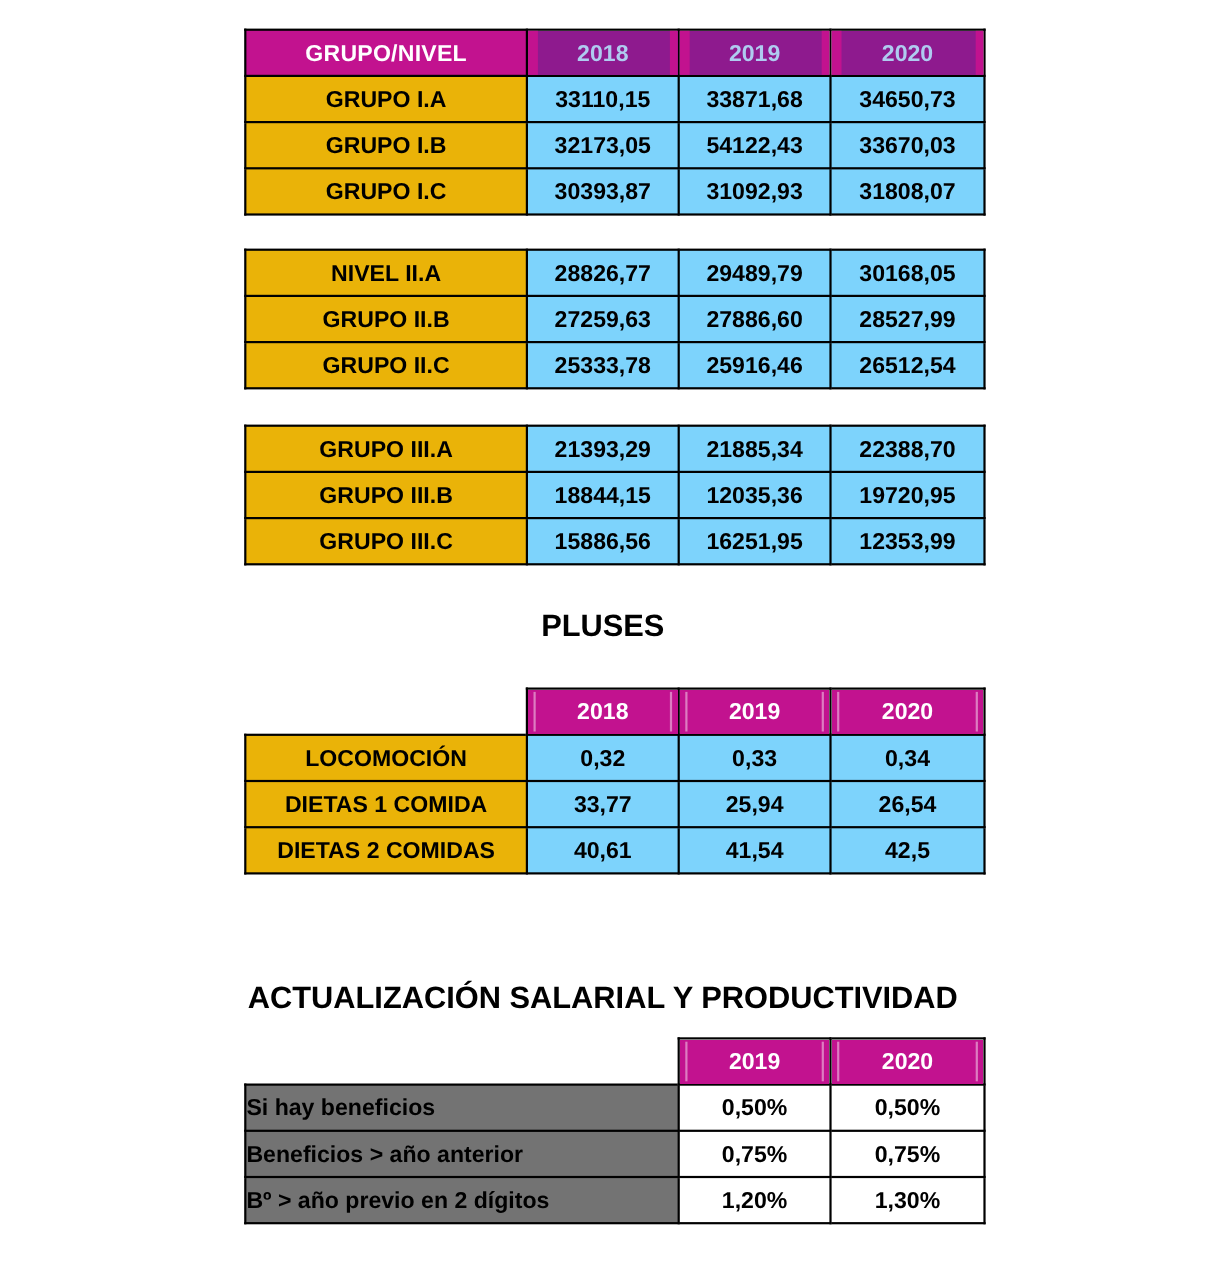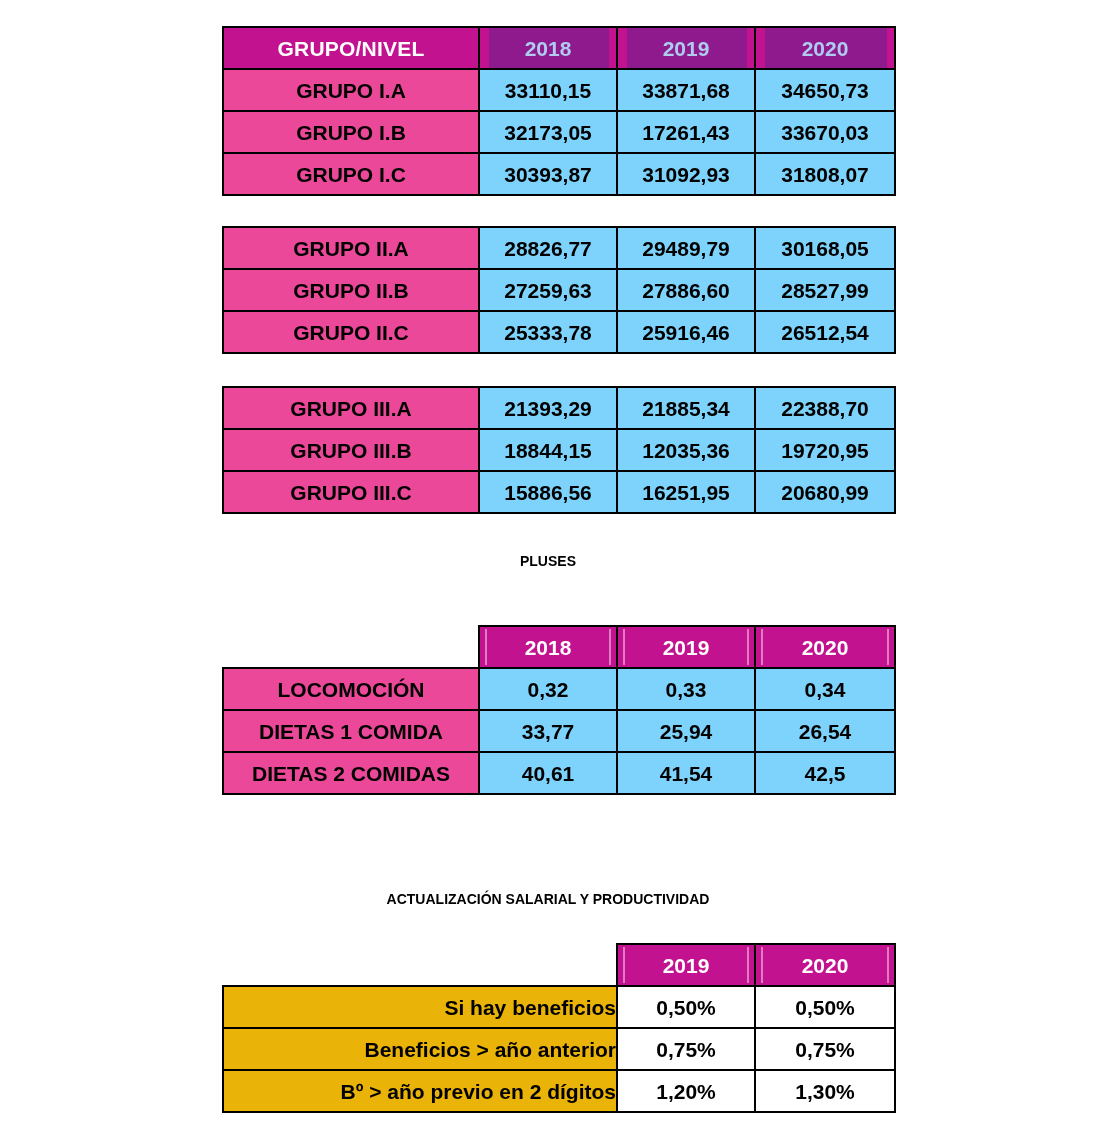--- a/index.html
+++ b/index.html
@@ -97,28 +97,28 @@
     content: "";
     position: absolute;
     right: 5px; top: 2px; bottom: 2px;
     width: 2px;
     background: rgba(255,255,255,.45);
   }
   .hd-mag-year span { position: relative; z-index: 2; }
 
   
   .lbl {
-    background: #ec4899;
+    background: #eab308;
     text-align: center;
     font-size: 21px;
     color: #000;
   }
   .lbl-left {
-    background: #eab308;
-    text-align: right;
+    background: #737373;
+    text-align: left;
     padding-left: 10px;
     font-size: 21px;
     color: #000;
   }
 
   
   .val {
     background: #7dd3fc;
     text-align: center;
     font-size: 21px;
@@ -136,21 +136,21 @@
 
   .empty-cell {
     background: #ffffff;
     border: none !important;
   }
 
   
   .sect-title {
     position: absolute;
     font-weight: bold;
-    font-size: 14px;
+    font-size: 28px;
     color: #000;
     text-align: center;
     white-space: nowrap;
   }
 
   
   #tbl-grupo-i      { left: 222px; top: 26px;  }
   #tbl-grupo-ii     { left: 222px; top: 226px; }
   #tbl-grupo-iii    { left: 222px; top: 386px; }
   #title-pluses     { left: 0;     top: 553px; width: 1096px; }
@@ -181,42 +181,42 @@
     <tbody>
       <tr>
         <td class="lbl">GRUPO I.A</td>
         <td class="val">33110,15</td>
         <td class="val">33871,68</td>
         <td class="val">34650,73</td>
       </tr>
       <tr>
         <td class="lbl">GRUPO I.B</td>
         <td class="val">32173,05</td>
-        <td class="val">17261,43</td>
+        <td class="val">54122,43</td>
         <td class="val">33670,03</td>
       </tr>
       <tr>
         <td class="lbl">GRUPO I.C</td>
         <td class="val">30393,87</td>
         <td class="val">31092,93</td>
         <td class="val">31808,07</td>
       </tr>
     </tbody>
   </table>
 
   <table class="tbl" id="tbl-grupo-ii">
     <colgroup>
       <col style="width:256px">
         <col style="width:138px">
         <col style="width:138px">
         <col style="width:140px">
     </colgroup>
     <tbody>
       <tr>
-        <td class="lbl">GRUPO II.A</td>
+        <td class="lbl">NIVEL II.A</td>
         <td class="val">28826,77</td>
         <td class="val">29489,79</td>
         <td class="val">30168,05</td>
       </tr>
       <tr>
         <td class="lbl">GRUPO II.B</td>
         <td class="val">27259,63</td>
         <td class="val">27886,60</td>
         <td class="val">28527,99</td>
       </tr>
@@ -246,21 +246,21 @@
       <tr>
         <td class="lbl">GRUPO III.B</td>
         <td class="val">18844,15</td>
         <td class="val">12035,36</td>
         <td class="val">19720,95</td>
       </tr>
       <tr>
         <td class="lbl">GRUPO III.C</td>
         <td class="val">15886,56</td>
         <td class="val">16251,95</td>
-        <td class="val">20680,99</td>
+        <td class="val">12353,99</td>
       </tr>
     </tbody>
   </table>
 
   <div class="sect-title" id="title-pluses">PLUSES</div>
 
   <table class="tbl" id="tbl-pluses">
     <colgroup>
       <col style="width:256px">
         <col style="width:138px">

